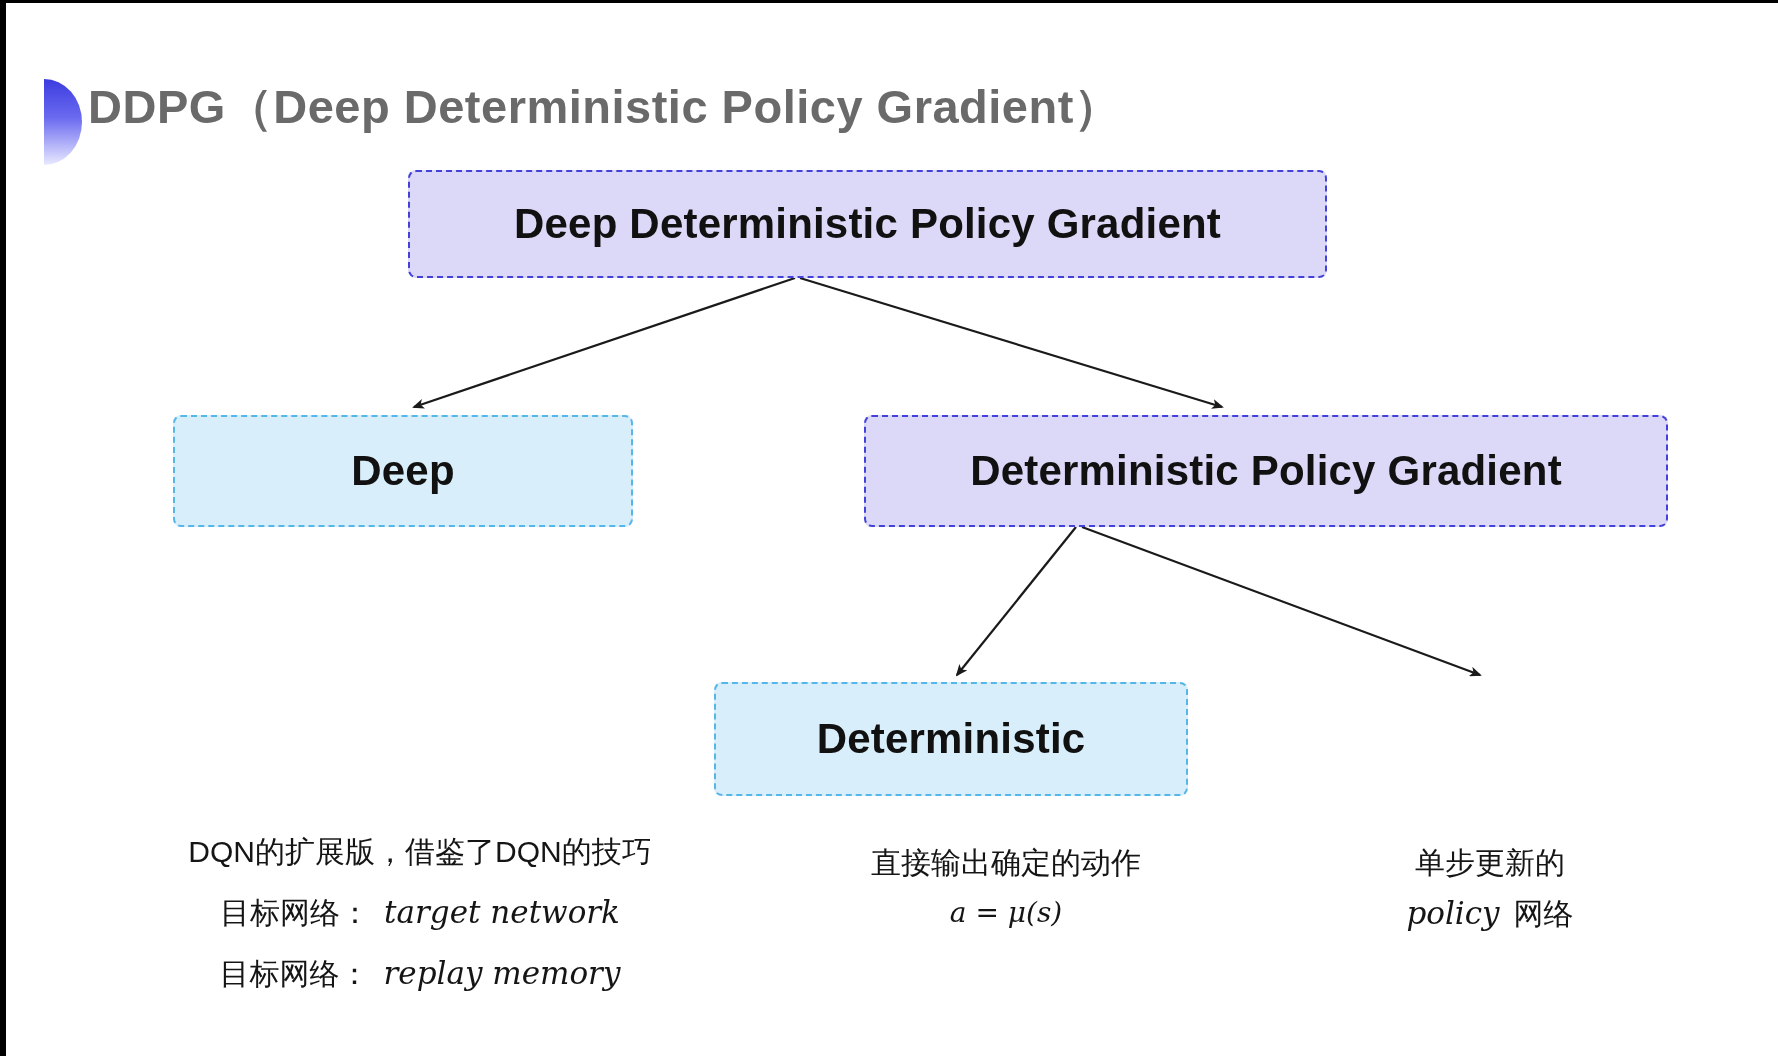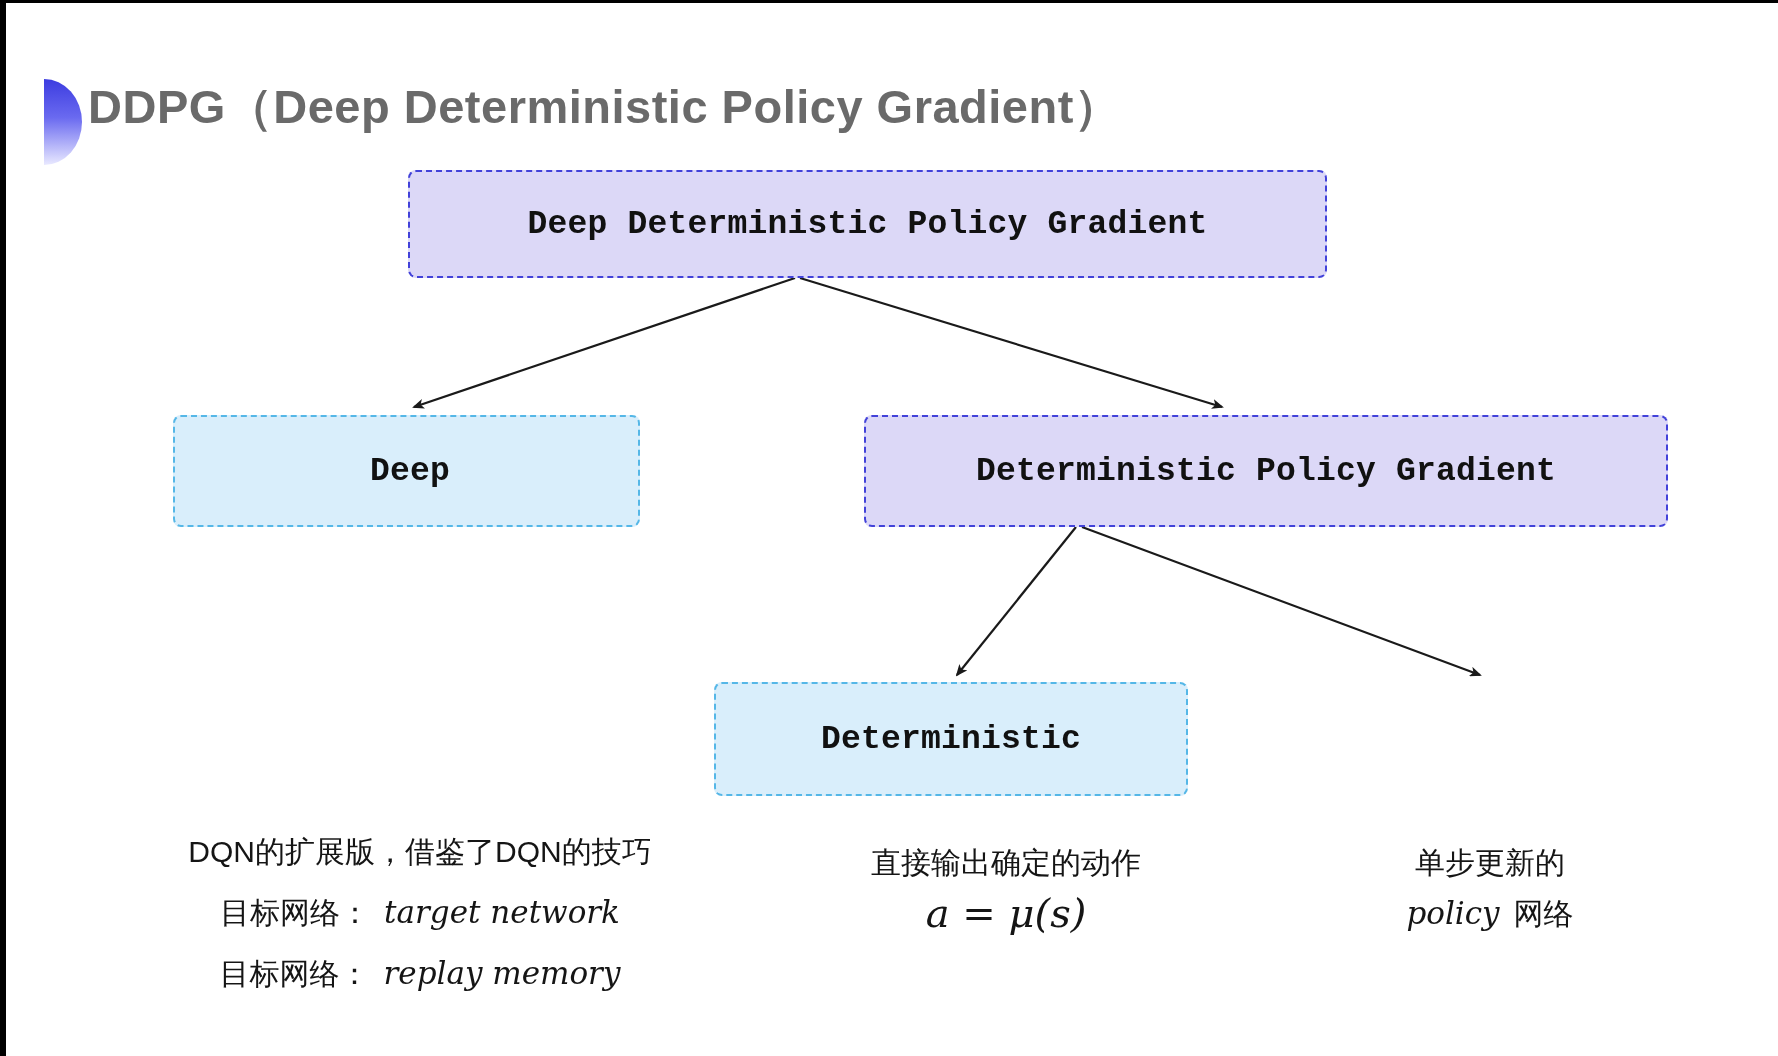--- a/index.html
+++ b/index.html
@@ -27,44 +27,44 @@
     position:absolute; left:88px; top:76px; width:1500px;
     font-size:47px; font-weight:600; color:var(--title-gray);
     letter-spacing:0.5px; white-space:nowrap;
   }
 
   .arrows{position:absolute;left:0;top:0;width:1778px;height:1056px;}
 
   .node{
     position:absolute; display:flex; align-items:center; justify-content:center;
     border-radius:8px; font-weight:600; color:#111; text-align:center;
-    font-size:33px; letter-spacing:0.2px;font-family:Liberation Mono, monospace;
+    font-size:42px; letter-spacing:0.2px;
   }
   .node.purple{background:var(--lavender-fill); border:2.5px dashed var(--lavender-border);}
   .node.cyan{background:var(--cyan-fill); border:2px dashed var(--cyan-border);}
 
   .node-root{left:408px; top:170px; width:915px; height:104px;}
-  .node-deep{left:173px; top:415px; width:456px; height:108px;padding-left:7px;}
+  .node-deep{left:173px; top:415px; width:456px; height:108px;}
   .node-dpg{left:840px; top:415px; width:800px; height:108px;margin-left:24px;}
   .node-det{left:714px; top:682px; width:470px; height:110px;}
   .node-pg{left:1261px; top:682px; width:461px; height:110px;}
 
   .note{
     position:absolute; text-align:center; color:#151515;
     font-size:30px; line-height:60px; white-space:nowrap;
   }
   .note-left{left:120px; top:822px; width:600px;}
   .note-mid{left:784px; top:838px; width:444px; line-height:50px;}
   .note-right{left:1268px; top:838px; width:444px; line-height:50px;}
   .serif-it{
     font-family:"DejaVu Serif","Liberation Serif",serif;
     font-style:italic; font-size:31px;
   }
   .note .gap{display:inline-block;width:14px;}
-  .formula{font-size:40px;}
+  .formula{font-size:28px;}
 </style>
 </head>
 <body>
 
 <div class="slide">
 
   <div class="edge-top"></div>
   <div class="edge-left"></div>
 
   <div class="bullet"></div>

